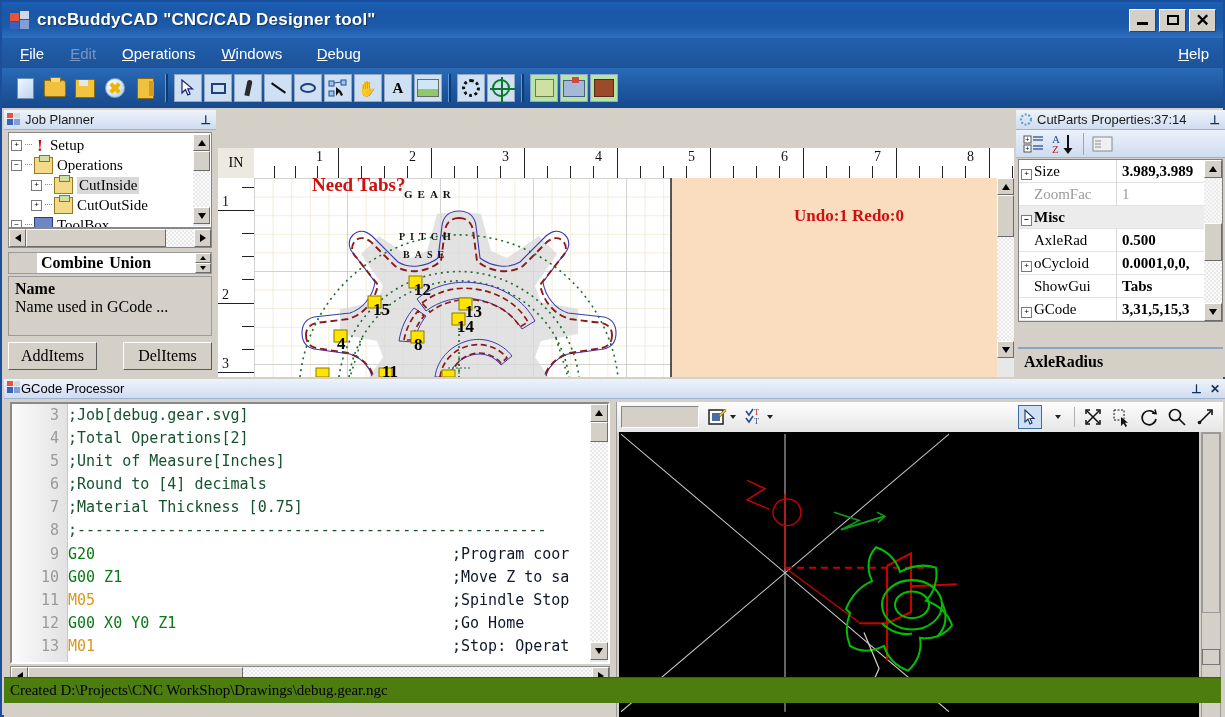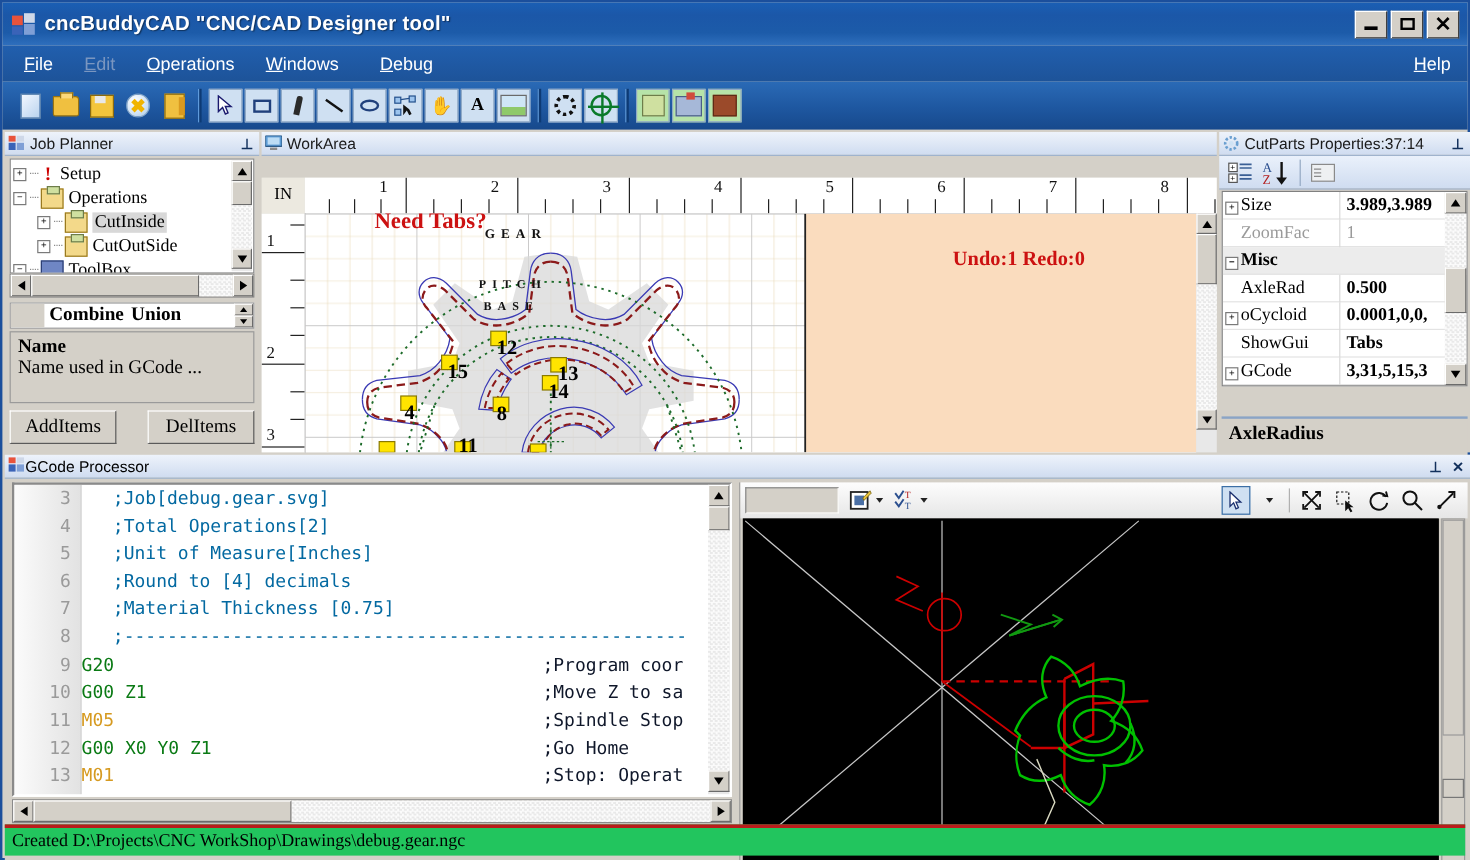--- a/index.html
+++ b/index.html
@@ -200,21 +200,21 @@
      border-bottom:1px solid #9fb3cd;}
   .editor{position:absolute;left:6px;top:23px;width:600px;height:262px;
      background:#fff;border:2px solid;border-color:#8a8a8a #fff #fff #8a8a8a;box-sizing:border-box;overflow:hidden;}
   .gutter{position:absolute;left:0;top:0;width:55px;bottom:0;
      background:linear-gradient(to right,#fbfbfb,#e2e2e2);border-right:1px solid #c8c8c8;}
   .gline{height:23.1px;line-height:23.1px;text-align:right;padding-right:8px;
      font-family:"DejaVu Sans Mono",monospace;font-size:15px;color:#9a9a9a;box-sizing:border-box;}
   .code{position:absolute;left:56px;top:0;right:18px;bottom:0;overflow:hidden;}
   .cline{height:23.1px;line-height:23.1px;white-space:pre;
      font-family:"DejaVu Sans Mono",monospace;font-size:15px;}
-  .cline .cmt{color:#0369a1;padding-left:26px;}
+  .cline .cmt{color:#14532d;}
   .cline .g{color:#0a7a14;}
   .cline .m{color:#d69a20;}
   .cline .inlinec{position:absolute;left:384px;color:#0f172a;}
   .ed-vscroll{position:absolute;right:0;top:0;width:18px;bottom:0;background:#e8e8e8;}
   .ed-hscroll{position:absolute;left:6px;top:287px;width:600px;height:20px;
      background:#d4d0c8;border:1px solid #8a8a8a;box-sizing:border-box;display:flex;}
 
   .preview{position:absolute;left:612px;top:23px;right:2px;bottom:1px;
      background:#d4d0c8;border-left:1px solid #9a9a9a;box-sizing:border-box;}
   .pv-toolbar{position:absolute;left:0;top:0;right:0;height:30px;
@@ -226,22 +226,22 @@
   .pvbtn.act{background:#cfe0f2;border:1px solid #3b6ea5;box-sizing:border-box;}
   .caret{width:0;height:0;border-left:3px solid transparent;border-right:3px solid transparent;
      border-top:4px solid #222;margin-left:3px;}
   .pv-canvas{position:absolute;left:2px;top:30px;right:24px;bottom:30px;background:#000;overflow:hidden;}
   .pv-vscroll{position:absolute;right:2px;top:30px;width:20px;bottom:30px;background:#d4d0c8;
      border:1px solid #9a9a9a;box-sizing:border-box;}
   .pv-status{position:absolute;left:2px;right:2px;bottom:2px;height:26px;
      display:flex;align-items:center;font-family:"Liberation Serif",serif;font-size:16px;padding-left:4px;box-sizing:border-box;}
 
   
-  .statusbar{position:absolute;left:2px;right:2px;bottom:2px;height:26px;background:#22c55e;
-     border-top:3px solid #b91c1c;display:flex;align-items:center;padding-left:6px;box-sizing:border-box;
+  .statusbar{position:absolute;left:2px;right:2px;bottom:12px;height:26px;background:#4d7c0f;
+     border-top:1px solid #b91c1c;display:flex;align-items:center;padding-left:6px;box-sizing:border-box;
      font-family:"Liberation Serif",serif;font-size:15px;}
 </style>
 </head>
 <body>
 
 <div id="app">
 
   <div class="titlebar">
     <span class="appicon">
       <i class="ai1"></i>
@@ -434,30 +434,20 @@
       <div class="dd">Name used in GCode ...</div>
     </div>
 
     <div class="jp-buttons">
       <div class="jbtn">AddItems</div>
       <div class="jbtn">DelItems</div>
     </div>
   </div>
 
   <div class="panel" id="workArea">
-    <div class="panel-title">
-      <span class="pt-icon">
-        <svg width="14" height="13" viewBox="0 0 14 13">
-            <rect x="0" y="0" width="14" height="9" rx="1" fill="#5b9bd5" stroke="#2d5a86"></rect>
-            <rect x="2" y="1.5" width="10" height="6" fill="#bcdcf5"></rect>
-            <rect x="4" y="10" width="6" height="2" fill="#8a8a8a"></rect>
-          </svg>
-      </span>
-      <span class="pt-text">WorkArea</span>
-    </div>
 
 
     <div class="ruler-corner">IN</div>
 
     <div class="ruler-h">
       <div class="rh-major" style="left:84px"></div>
         <div class="rh-lbl" style="left:62px">1</div>
       <div class="rh-minor" style="left:20px"></div>
         <div class="rh-minor" style="left:41px"></div>
         <div class="rh-minor" style="left:63px"></div>

